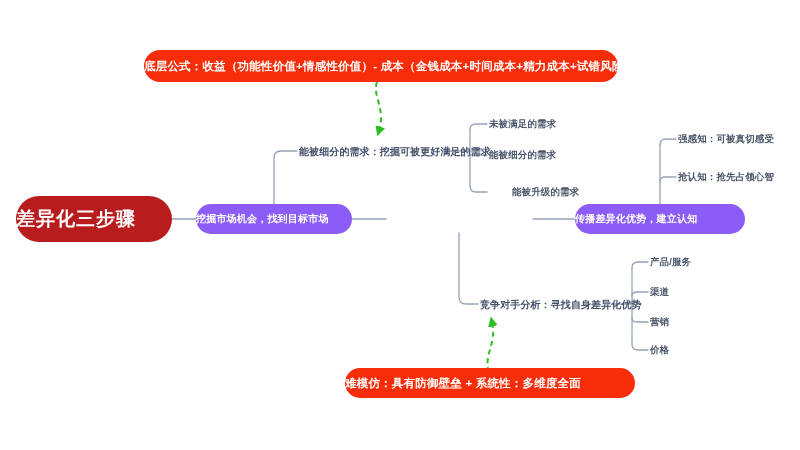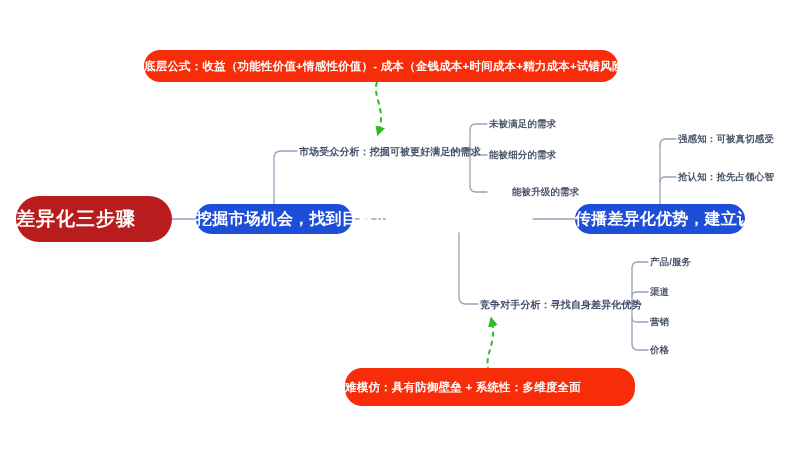--- a/index.html
+++ b/index.html
@@ -39,24 +39,24 @@
   .root-node {
     background: #b91c1c;
     color: #ffffff;
     border-radius: 26px;
     font-size: 19px;
     font-weight: 600;
     letter-spacing: 1px;
   }
   
   .step-node {
-    background: #1d4ed8;
+    background: #8b5cf6;
     color: #ffffff;
     border-radius: 16px;
-    font-size: 16px;
+    font-size: 10px;
     font-weight: 700;
     letter-spacing: 0.2px;
   }
   
   .banner {
     background: #f62d08;
     color: #ffffff;
     border-radius: 17px;
     font-size: 11.5px;
     font-weight: 700;
@@ -122,38 +122,38 @@
       </marker>
     </defs>
     <path d="M377,82 C372,96 386,108 379,131" fill="none" stroke="#2fbd22" stroke-width="2" stroke-dasharray="5,4" marker-end="url(#gtip)"></path>
     <path d="M489,372 C483,356 497,344 492,322" fill="none" stroke="#2fbd22" stroke-width="2" stroke-dasharray="5,4" marker-end="url(#gtip)"></path>
   </svg>
 
   <div class="node banner" style="left:144px; top:50px; width:474px; height:32px;">
     <span>底层公式：收益（功能性价值+情感性价值）- 成本（金钱成本+时间成本+精力成本+试错风险）</span>
   </div>
 
-  <div class="node banner" style="left:345px; top:368px; width:290px; height:38px;">
+  <div class="node banner" style="left:345px; top:368px; width:290px; height:30px;">
     <span>难模仿：具有防御壁垒 + 系统性：多维度全面</span>
   </div>
 
   <div class="node root-node" style="left:16px; top:196px; width:156px; height:46px;">
     <span>差异化三步骤</span>
   </div>
 
   <div class="node step-node" style="left:196px; top:204px; width:156px; height:30px;">
     <span>挖掘市场机会，找到目标市场</span>
   </div>
 
 
   <div class="node step-node" style="left:575px; top:204px; width:170px; height:30px;">
     <span>传播差异化优势，建立认知</span>
   </div>
 
-  <div class="branch-label" style="left:299px; top:145px;">市场受众分析：挖掘可被更好满足的需求</div>
+  <div class="branch-label" style="left:299px; top:145px;">能被细分的需求：挖掘可被更好满足的需求</div>
 
   <div class="leaf" style="left:489px; top:118px;">未被满足的需求</div>
   <div class="leaf" style="left:489px; top:149px;">能被细分的需求</div>
   <div class="leaf" style="left:489px; top:186px;padding-left:23px;">能被升级的需求</div>
 
   <div class="branch-label" style="left:480px; top:298px;">竞争对手分析：寻找自身差异化优势</div>
 
   <div class="leaf" style="left:650px; top:256px;">产品/服务</div>
   <div class="leaf" style="left:650px; top:286px;">渠道</div>
   <div class="leaf" style="left:650px; top:316px;">营销</div>

